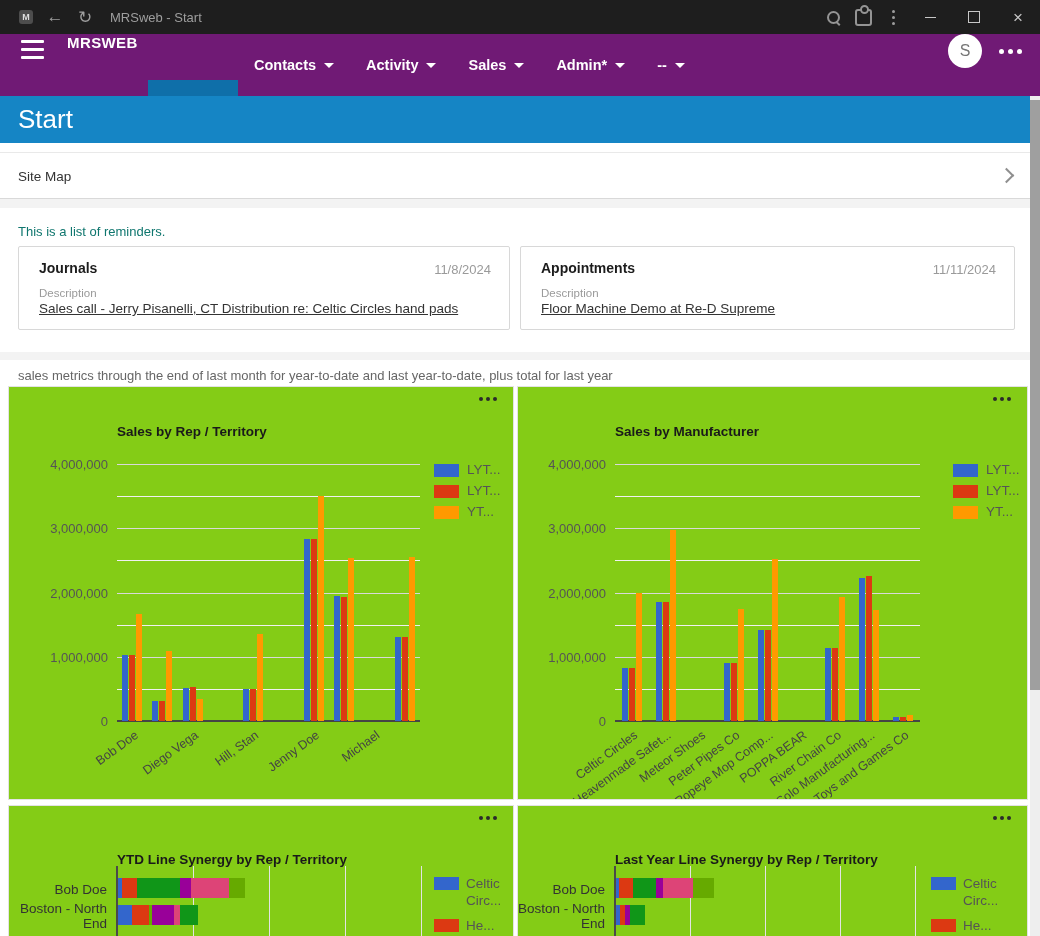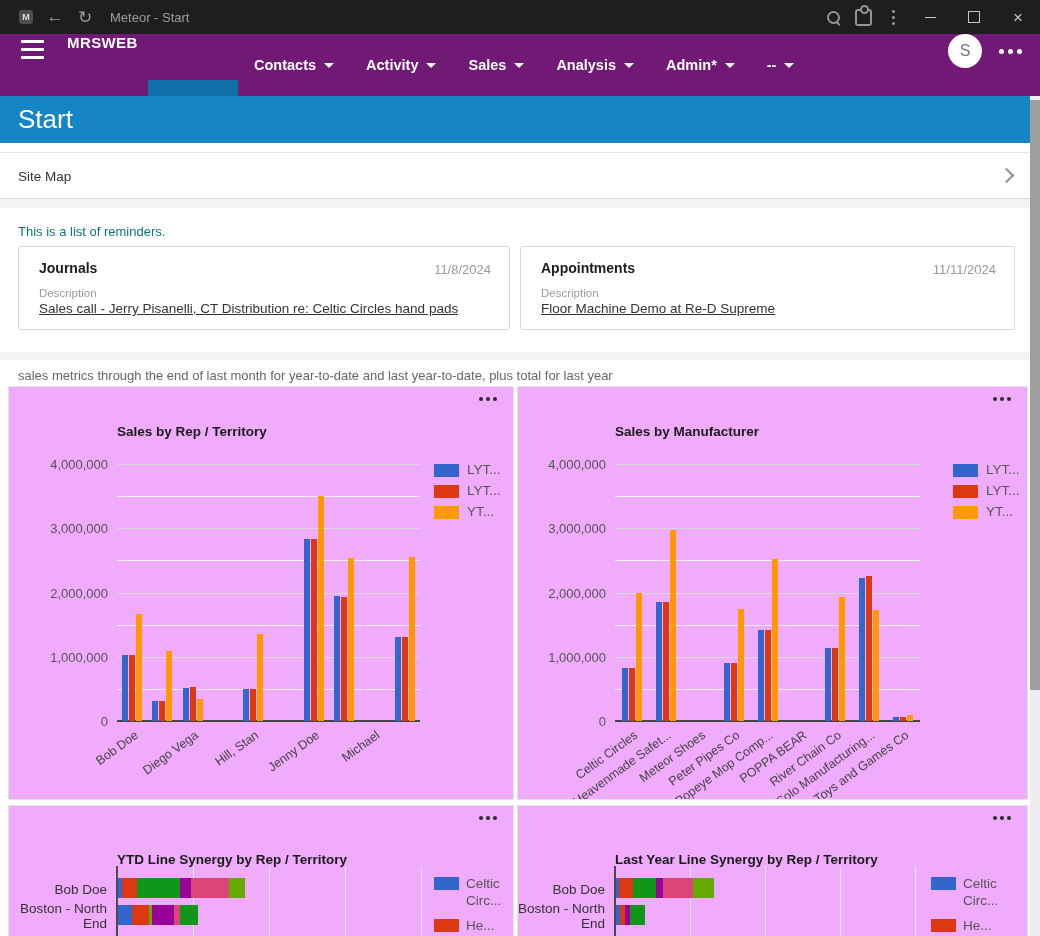--- a/index.html
+++ b/index.html
@@ -51,21 +51,21 @@
   .card{position:absolute;top:38px;height:84px;background:#fff;border:1px solid #d8d8d8;border-radius:2px;box-sizing:border-box;}
   .card.c1{left:18px;width:492px;}
   .card.c2{left:520px;width:495px;}
   .card-title{position:absolute;left:20px;top:13px;font-size:14px;font-weight:700;color:#1c1c1c;}
   .card-date{position:absolute;right:18px;top:15px;font-size:13px;color:#9a9a9a;}
   .card-desc{position:absolute;left:20px;top:40px;font-size:11.5px;color:#9a9a9a;}
   .card-link{position:absolute;left:20px;top:54px;font-size:13.5px;color:#333;text-decoration:underline;white-space:nowrap;}
 
   .charts-block{position:absolute;left:0;top:360px;width:1030px;height:576px;background:#fff;}
   .charts-caption{position:absolute;left:18px;top:8px;font-size:13px;color:#666;}
-  .panel{position:absolute;background:#f0abfc;border:1px solid #e3e3e3;box-sizing:border-box;overflow:hidden;}
+  .panel{position:absolute;background:#84cc16;border:1px solid #e3e3e3;box-sizing:border-box;overflow:hidden;}
   .panel.p1{left:8px;top:26px;width:506px;height:414px;}
   .panel.p2{left:517px;top:26px;width:511px;height:414px;}
   .panel.p3{left:8px;top:445px;width:506px;height:131px;border-bottom:none;}
   .panel.p4{left:517px;top:445px;width:511px;height:131px;border-bottom:none;}
   .panel-menu{position:absolute;top:7px;right:13px;display:flex;gap:3px;padding:3px;}
   .panel-menu i{width:4px;height:4px;border-radius:50%;background:#2b2b2b;}
 
   
   .ctitle{position:absolute;font-size:13.5px;font-weight:700;color:#1a1a1a;white-space:nowrap;}
   .cline{position:absolute;height:1px;background:#f0f0f0;}
@@ -88,21 +88,21 @@
 </style>
 </head>
 <body>
 
 <div class="screen">
 
   <div class="titlebar">
     <div class="mbadge">M</div>
     <div class="tb-btn tb-back">←</div>
     <div class="tb-btn">↻</div>
-    <div class="tb-title">Meteor - Start</div>
+    <div class="tb-title">MRSweb - Start</div>
     <div class="tb-right">
       <div class="tb-btn">
           <span class="zoomicon"></span>
         </div>
       <div class="tb-btn">
           <span class="exticon"></span>
         </div>
       <div class="tb-btn">
           <span class="vdots">
             <i></i>
@@ -136,24 +136,20 @@
     <div class="nav-item">
         <span>Contacts</span>
         <span class="caret"></span>
       </div>
     <div class="nav-item">
         <span>Activity</span>
         <span class="caret"></span>
       </div>
     <div class="nav-item">
         <span>Sales</span>
-        <span class="caret"></span>
-      </div>
-    <div class="nav-item">
-        <span>Analysis</span>
         <span class="caret"></span>
       </div>
     <div class="nav-item">
         <span>Admin*</span>
         <span class="caret"></span>
       </div>
     <div class="nav-item">
         <span>--</span>
         <span class="caret"></span>
       </div>

